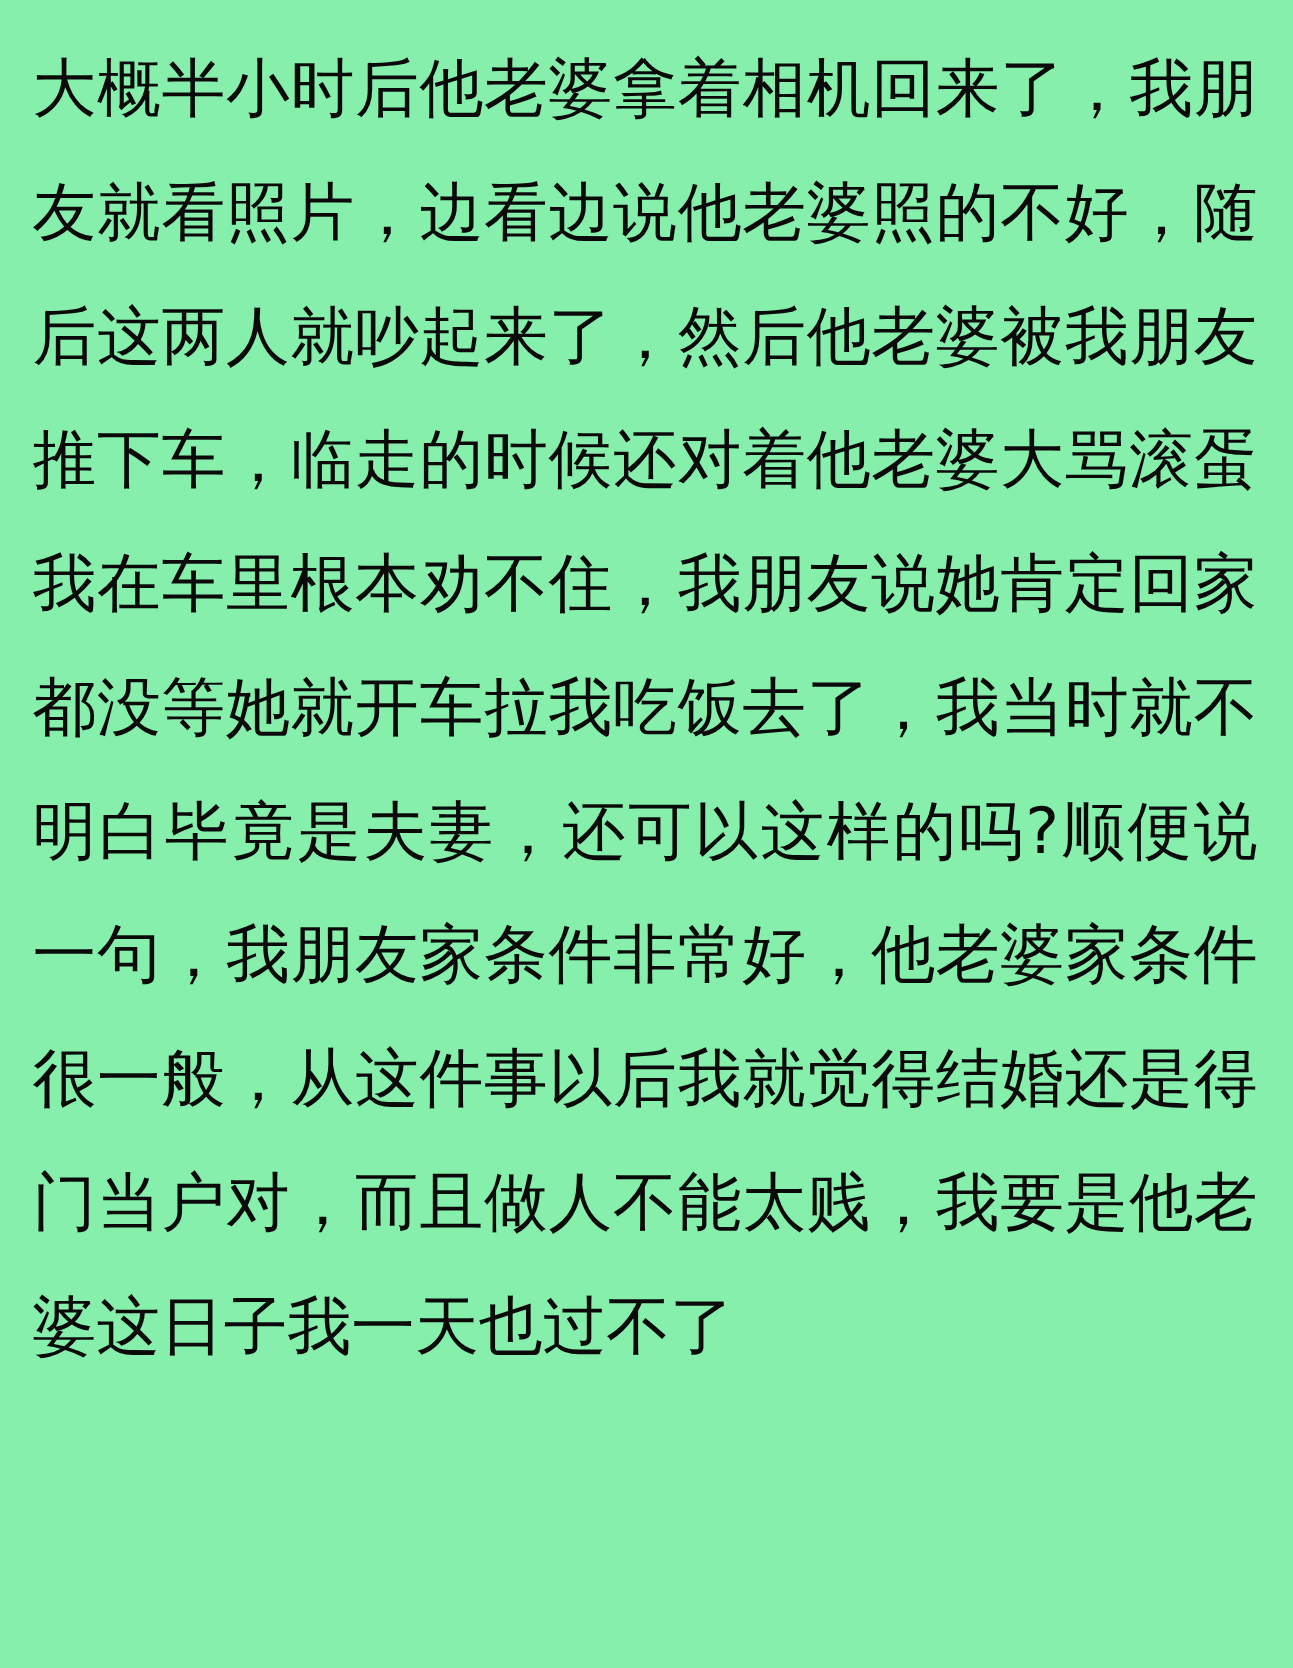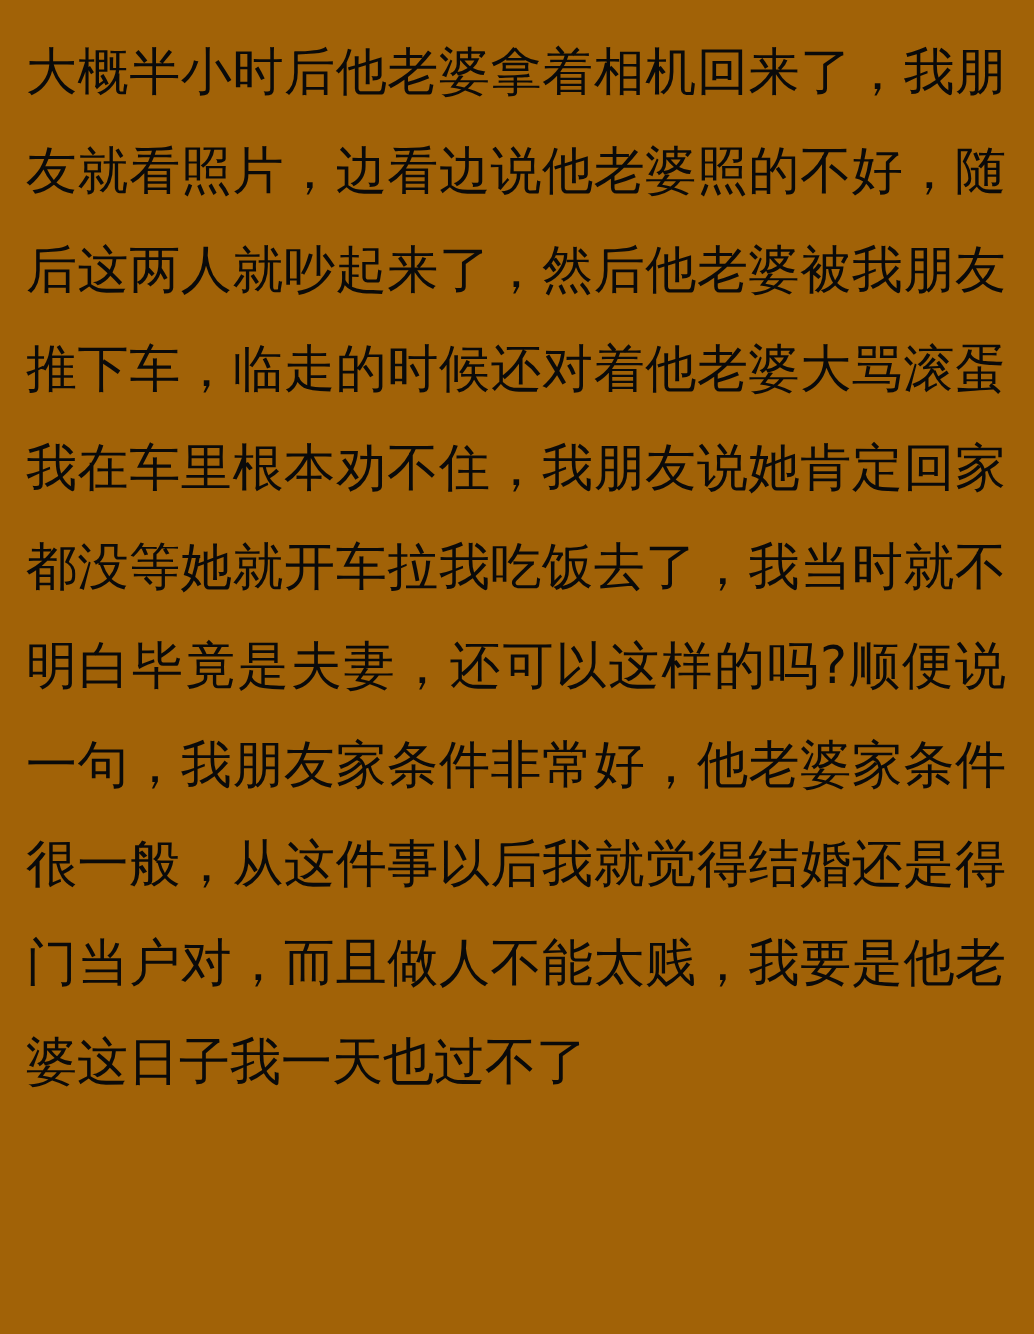--- a/index.html
+++ b/index.html
@@ -10,21 +10,21 @@
     width: 1034px;
     height: 1334px;
     background: #b7b7b7;
     font-family: "DejaVu Sans", "Liberation Sans", sans-serif;
     overflow: hidden;
   }
   .page {
     box-sizing: border-box;
     width: 1034px;
     height: 1334px;
-    background: #a16207;
+    background: #86efac;
     padding: 22px 28px 18px 26px;
     display: block;
   }
   .body-text {
     color: #0a0a0a;
     font-size: 51px;
     line-height: 99px;
     letter-spacing: 0px;
     text-align: justify;
     text-justify: inter-ideograph;

